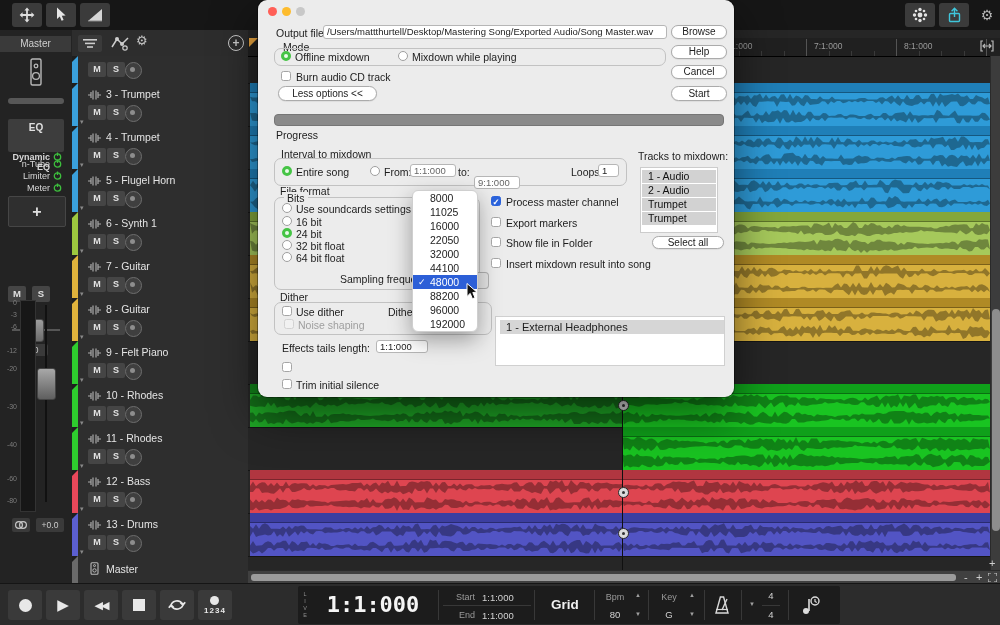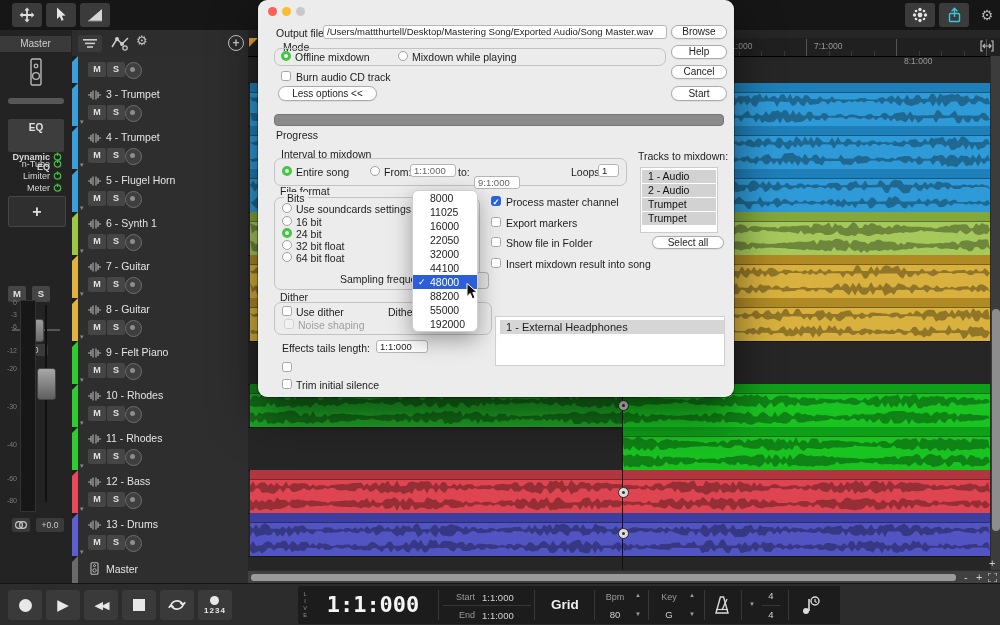--- a/index.html
+++ b/index.html
@@ -415,21 +415,21 @@
         <div class="abs rtick" style="left: 580.5px; bottom: 0px; height: 5px; opacity: 0.45;"></div>
         <div class="abs rtick" style="left: 603px; bottom: 0px; height: 5px; opacity: 0.45;"></div>
         <div class="abs rtick" style="left: 625.5px; bottom: 0px; height: 5px; opacity: 0.45;"></div>
         <div class="abs rtick" style="left: 648px; bottom: 0px; height: 17px; opacity: 0.9;"></div>
         <div class="abs rtick" style="left: 670.5px; bottom: 0px; height: 5px; opacity: 0.45;"></div>
         <div class="abs rtick" style="left: 693px; bottom: 0px; height: 5px; opacity: 0.45;"></div>
         <div class="abs rtick" style="left: 715.5px; bottom: 0px; height: 5px; opacity: 0.45;"></div>
         <div class="abs rtick" style="left: 738px; bottom: 0px; height: 17px; opacity: 0.9;"></div>
         <div class="abs rlabel" style="left: 476px;">6:1:000</div>
         <div class="abs rlabel" style="left: 566px;">7:1:000</div>
-        <div class="abs rlabel" style="left: 656px; margin-top: 15px;">8:1:000</div>
+        <div class="abs rlabel" style="left: 656px;">8:1:000</div>
       </div>
     <div class="abs flag"></div>
     <svg class="abs" style="left:732px;top:10px" width="14" height="12" viewBox="0 0 14 12">
       <path d="M3 1 H1 V11 H3 M11 1 H13 V11 H11 M3.5 6 H10.5 M5 4 L3 6 L5 8 M9 4 L11 6 L9 8" fill="none" stroke="#b9b9b9" stroke-width="1.2"></path>
     </svg>
     <div id="lanes">
         <div class="abs lane" style="top: 26px; height: 27px; border-bottom: 1px solid rgb(21, 21, 21);"></div>
         <div class="abs lane" style="top: 53px; height: 43px; border-bottom: 1px solid rgb(21, 21, 21);">
           <div class="abs clip" style="left: 2px; width: 740px; background: rgb(46, 155, 216);">
             <div class="cliphead" style="background: rgb(31, 127, 184);"></div>
@@ -644,21 +644,21 @@
 
     <div class="abs menu" style="left:154px;top:190px;width:64px" id="freqMenu">
         <div class="mitem">8000</div>
         <div class="mitem">11025</div>
         <div class="mitem">16000</div>
         <div class="mitem">22050</div>
         <div class="mitem">32000</div>
         <div class="mitem">44100</div>
         <div class="mitem sel"><span class="chk">✓</span>48000</div>
         <div class="mitem">88200</div>
-        <div class="mitem">55000</div>
+        <div class="mitem">96000</div>
         <div class="mitem">192000</div>
       </div>
     <svg class="abs" style="left:208px;top:283px" width="12" height="17" viewBox="0 0 12 17">
       <path d="M1 0.5 L1 13.5 L4.2 10.4 L6.4 15.8 L9 14.7 L6.8 9.5 L11 9.2 Z" fill="#111" stroke="#fff" stroke-width="1"></path>
     </svg>
   <div class="abs radio" style="left: 24px; top: 203px;"></div>
       <div class="abs dlab" style="left: 38px; top: 203px;">Use soundcards settings</div>
       <div class="abs radio" style="left: 24px; top: 216px;"></div>
       <div class="abs dlab" style="left: 38px; top: 216px;">16 bit</div>
       <div class="abs radio on" style="left: 24px; top: 228px;"></div>

